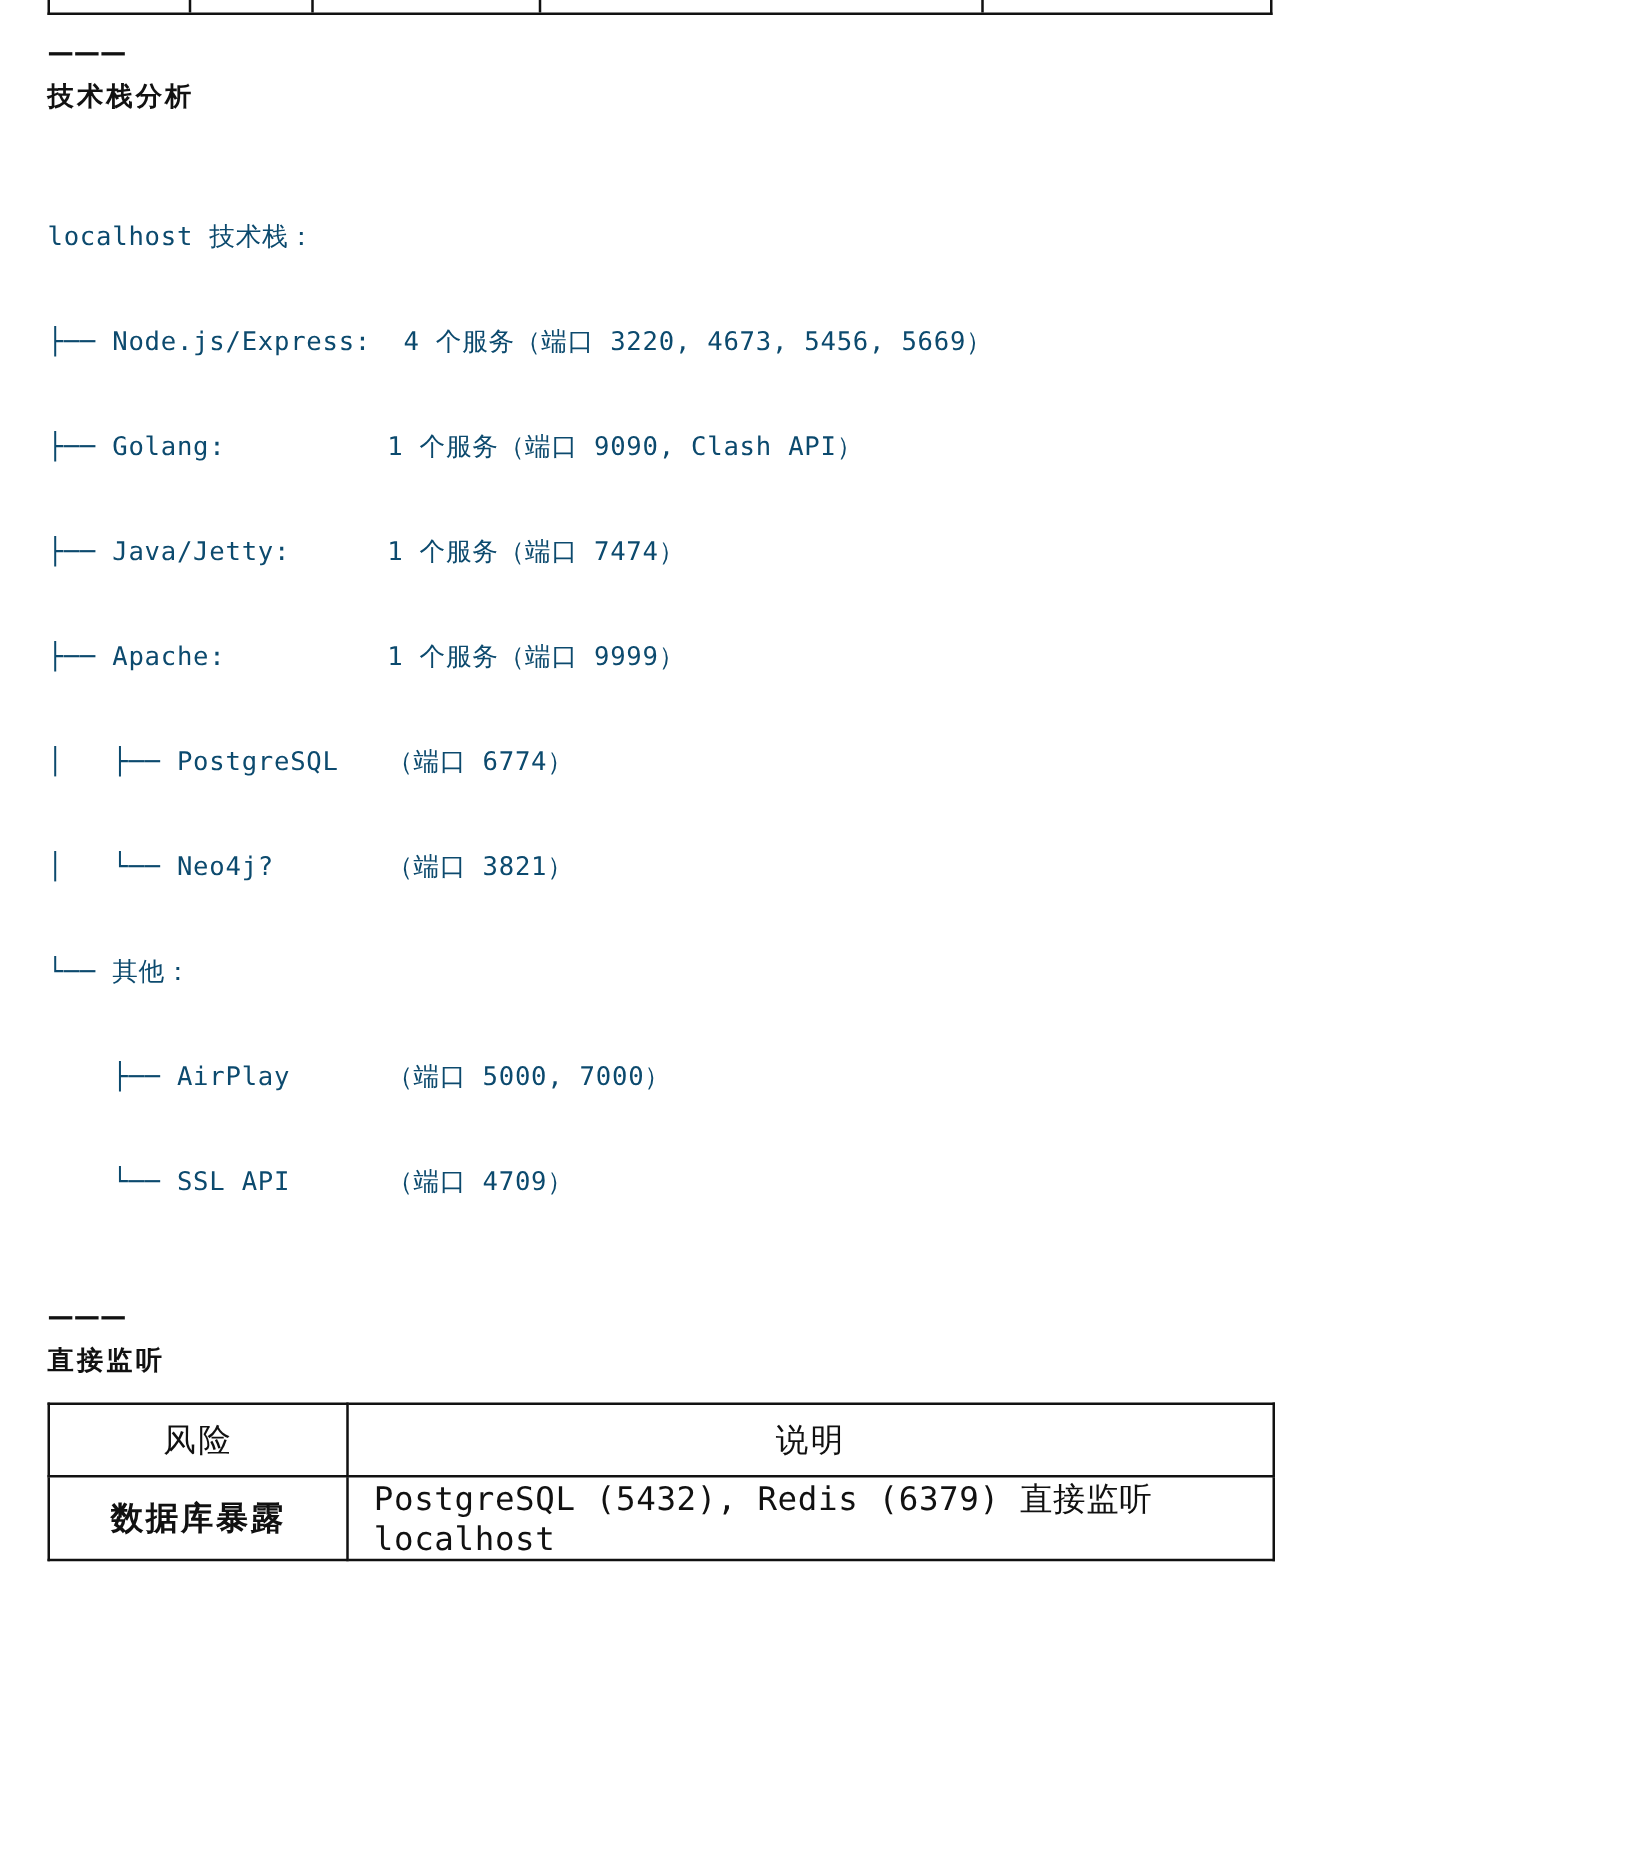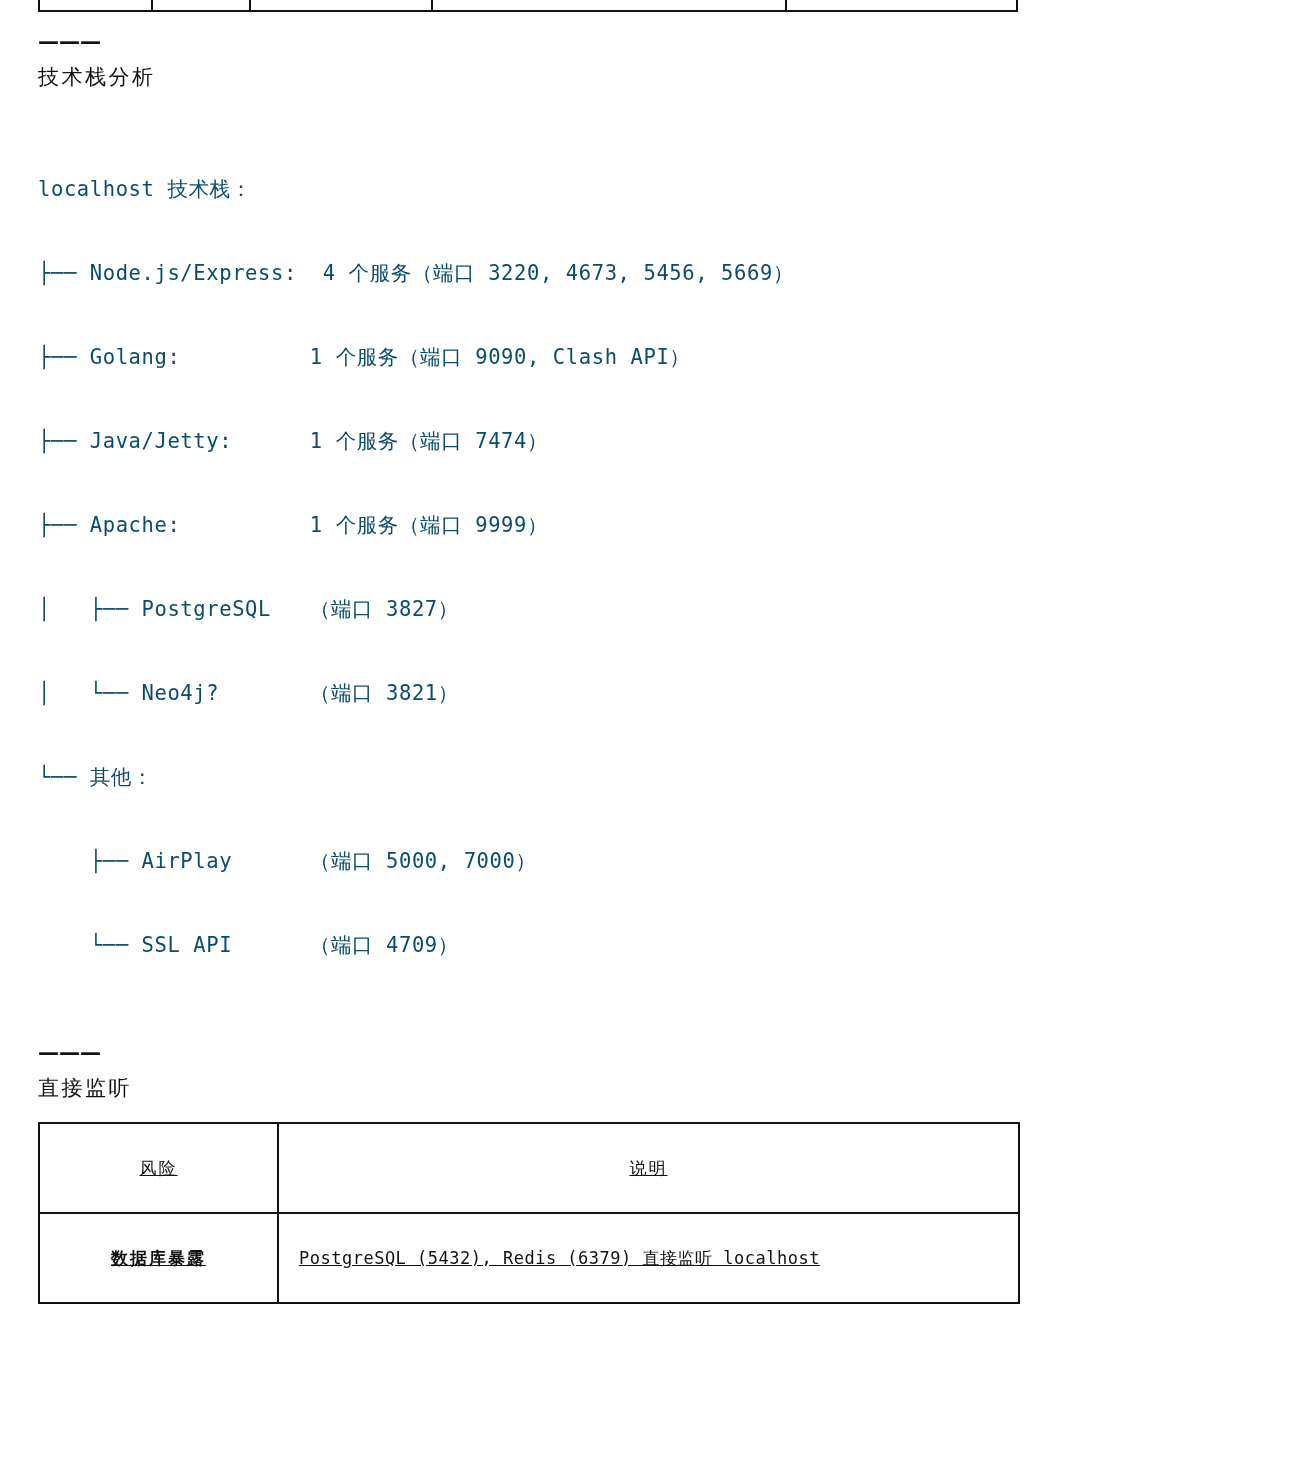--- a/index.html
+++ b/index.html
@@ -46,21 +46,21 @@
   .hr-dashes {
     font-family: "DejaVu Sans", "Liberation Sans", sans-serif;
     font-weight: bold;
     font-size: 21px;
     letter-spacing: 0px;
     line-height: 1;
     color: #111;
   }
   .section-heading {
     font-family: "DejaVu Sans", "Liberation Sans", sans-serif;
-    font-weight: normal;
+    font-weight: bold;
     font-size: 21px;
     letter-spacing: 2.5px;
     color: #111;
     margin-top: 10px;
   }
 
   
   .tree-block {
     font-family: "DejaVu Sans Mono", "Liberation Mono", monospace;
     font-size: 20.5px;
@@ -72,25 +72,24 @@
 
   
   table.risk {
     border-collapse: collapse;
     width: 980px;
     table-layout: fixed;
     margin: 0;
   }
   table.risk th, table.risk td {
     border: 2px solid #111;
-    padding: 16px;
+    padding: 0;
     height: 56px;
     vertical-align: middle;
-    font-size: 17px;
-    text-decoration: underline;
+    font-size: 26px;
   }
   table.risk th {
     font-family: "DejaVu Sans", "Liberation Sans", sans-serif;
     font-weight: normal;
     text-align: center;
     letter-spacing: 2px;
   }
   table.risk td.risk-name {
     font-family: "DejaVu Sans", "Liberation Sans", sans-serif;
     font-weight: bold;
@@ -138,21 +137,21 @@
 
     <div class="spacer-28"></div>
 
     <div class="pad-l38">
       <div class="tree-block">
         <div>localhost 技术栈：</div>
         <div>├── Node.js/Express:  4 个服务（端口 3220, 4673, 5456, 5669）</div>
         <div>├── Golang:          1 个服务（端口 9090, Clash API）</div>
         <div>├── Java/Jetty:      1 个服务（端口 7474）</div>
         <div>├── Apache:          1 个服务（端口 9999）</div>
-        <div>│   ├── PostgreSQL   （端口 3827）</div>
+        <div>│   ├── PostgreSQL   （端口 6774）</div>
         <div>│   └── Neo4j?       （端口 3821）</div>
         <div>└── 其他：</div>
         <div>    ├── AirPlay      （端口 5000, 7000）</div>
         <div>    └── SSL API      （端口 4709）</div>
       </div>
     </div>
 
     <div class="spacer-28"></div>
 
     <div class="pad-l38">

